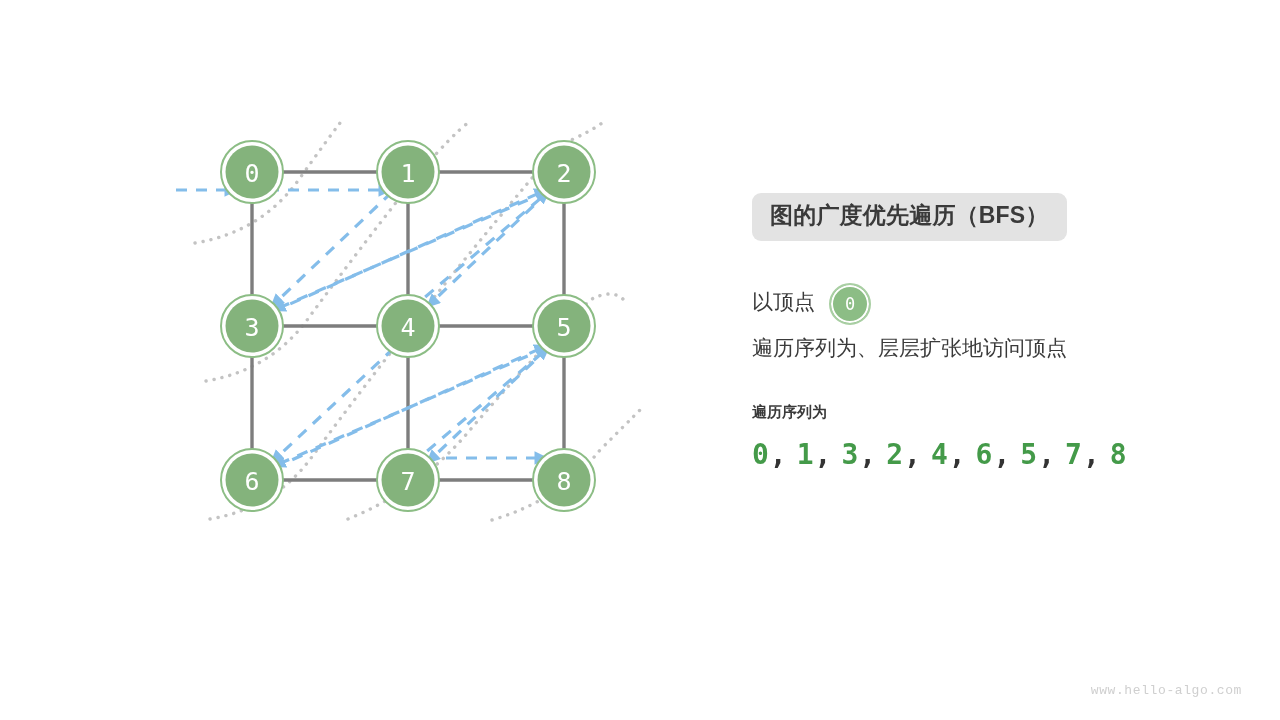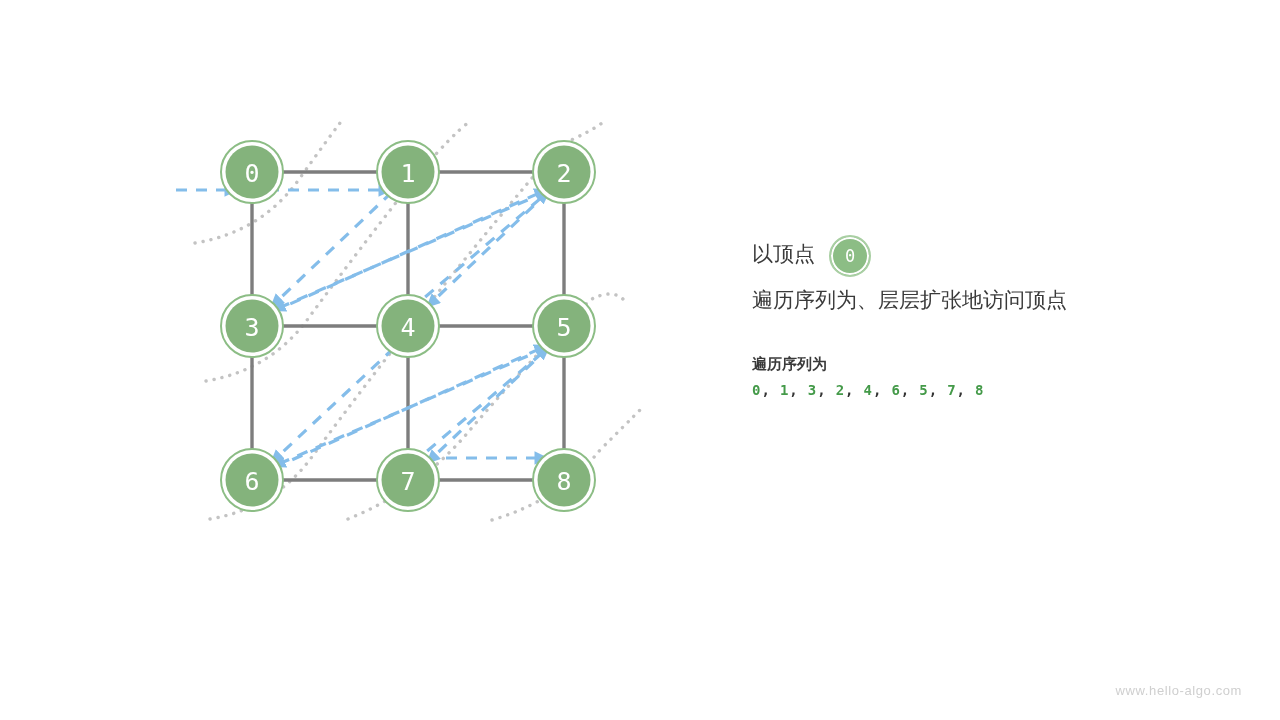--- a/index.html
+++ b/index.html
@@ -79,35 +79,35 @@
     margin: 0 14px;
     vertical-align: middle;
   }
   .seq-title {
     margin-top: 32px;
     color: #3a3a3a;
     font-size: 15px;
     font-weight: bold;
   }
   .seq-list {
-    margin-top: 8px;
+    margin-top: 16px;
     font-family: "DejaVu Sans Mono", "Liberation Mono", monospace;
-    font-size: 14px;
+    font-size: 28px;
     font-weight: bold;
     color: #333333;
     letter-spacing: 1px;
   }
   .seq-num { color: #449a49; }
   .seq-comma { color: #333333; padding-right: 9px; }
 
   .watermark {
     position: absolute;
     right: 38px;
     bottom: 22px;
-    font-family: Liberation Sans, sans-serif;
+    font-family: Liberation Mono, monospace;
     font-size: 13px;
     color: #cfcfcf;
     letter-spacing: 0.6px;
   }
 </style>
 </head>
 <body>
 
 <div id="stage">
 
@@ -197,20 +197,21 @@
         </g>
         <g>
           <circle cx="564" cy="480" r="31" fill="#ffffff" stroke="#8cbd85" stroke-width="2"></circle>
           <circle cx="564" cy="480" r="26.5" fill="#84b37c"></circle>
           <text x="564" y="481" class="node-label">8</text>
         </g>
       </g>
   </svg>
 
   <div class="panel">
+    <div class="title-badge">图的广度优先遍历（BFS）</div>
 
     <div class="desc">
       <div class="desc-line">
         <span>以顶点</span>
         <span class="inline-vertex">0</span>
       </div>
       <div class="desc-line">遍历序列为、层层扩张地访问顶点</div>
     </div>
 
     <div class="seq-title">遍历序列为</div>

